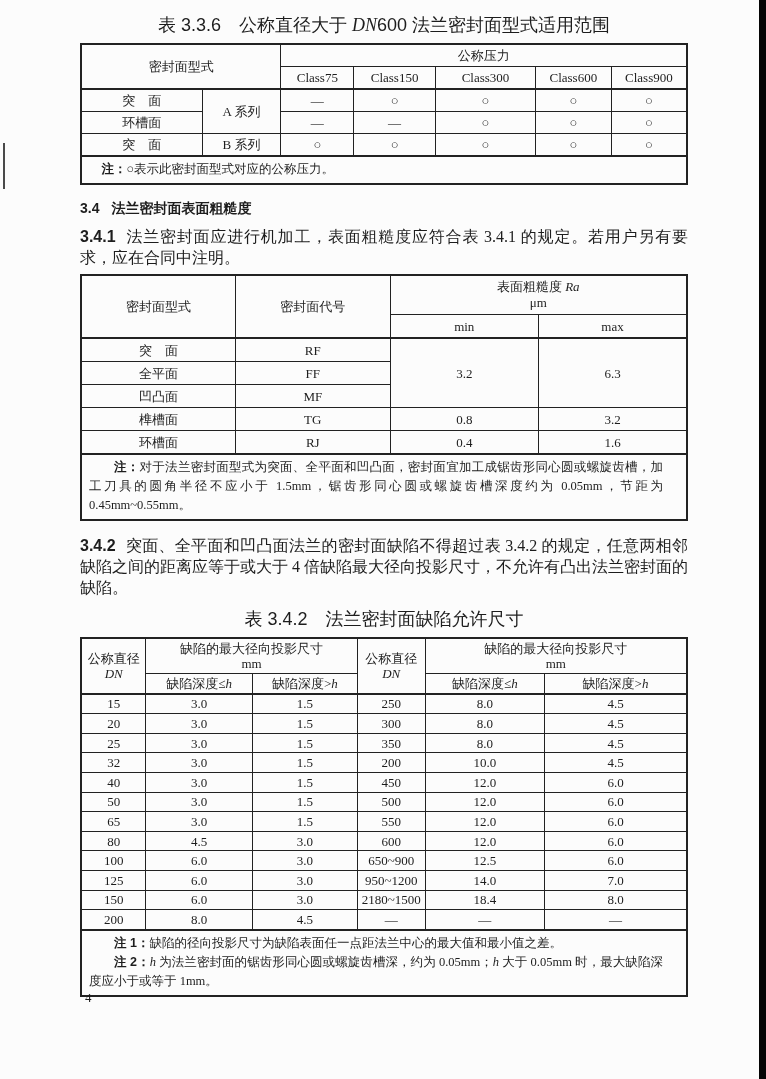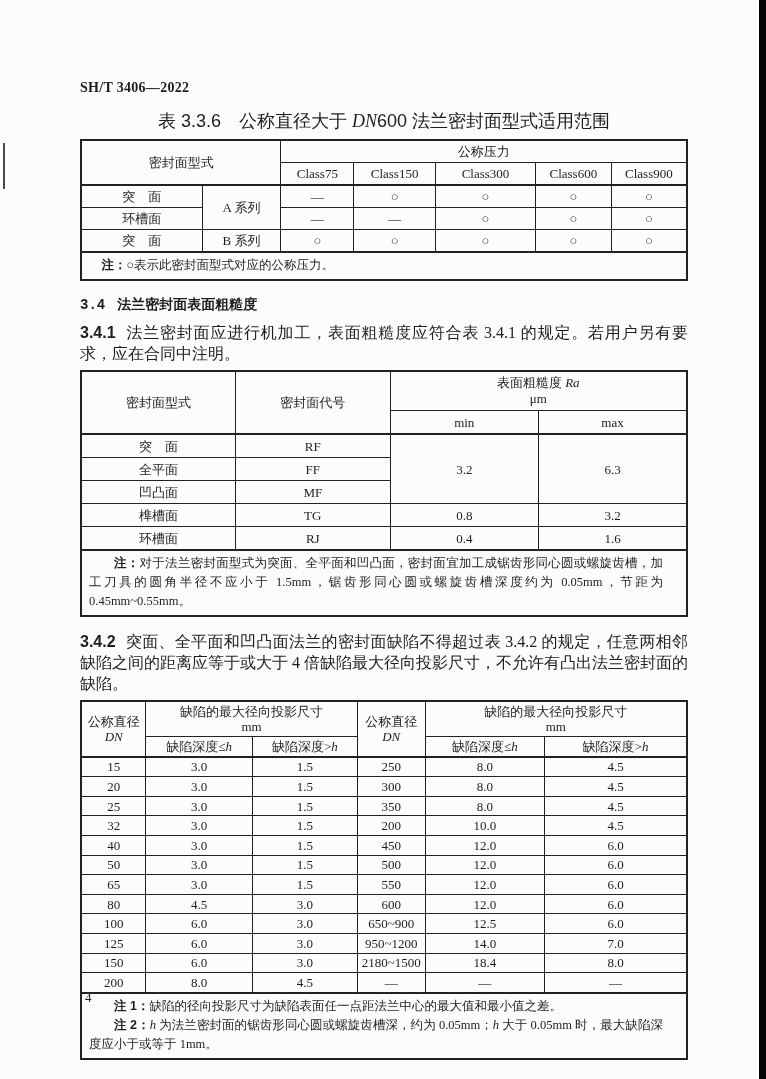--- a/index.html
+++ b/index.html
@@ -7,21 +7,21 @@
        font-family:"Liberation Serif","DejaVu Serif",serif;color:#1d1d1d;}
   .scan-strip{position:absolute;right:0;top:0;width:7px;height:1079px;background:#050505;}
   .scan-mark{position:absolute;left:3px;top:143px;width:2px;height:46px;background:#4a4a4a;}
   .content{position:absolute;left:80px;top:0;width:608px;}
   .doc-number{margin-top:80px;font-size:14px;font-weight:700;letter-spacing:.3px;}
   .caption{text-align:center;font-family:"Liberation Sans","DejaVu Sans",sans-serif;
            font-weight:400;font-size:18px;}
   .cap1{margin-top:13px;}
   .cap2{margin-top:9px;}
   .it{font-style:italic;font-family:"Liberation Serif","DejaVu Serif",serif;}
-  .heading{margin-top:15px;font-family:Liberation Mono, monospace;
+  .heading{margin-top:15px;font-family:Liberation Sans, sans-serif;
            font-weight:700;font-size:14px;}
   .para{margin-top:8px;font-size:16px;line-height:21px;text-align:justify;}
   .para .pnum{font-family:"Liberation Sans","DejaVu Sans",sans-serif;font-weight:700;margin-right:10px;}
   table{border-collapse:collapse;width:608px;margin-top:6px;table-layout:fixed;
         font-size:13px;}
   table,td{border:1px solid #222;}
   table{border-width:2px;}
   td{padding:1px 4px;text-align:center;vertical-align:middle;height:19px;line-height:17px;}
   td.b2{border-bottom-width:2px;}
   td.nt{border-top-width:2px;}
@@ -35,21 +35,20 @@
   .page-number{position:absolute;left:85px;top:990px;font-size:13px;}
 </style>
 </head>
 <body>
 
 <div class="scan-strip"></div>
 <div class="scan-mark"></div>
 
 <div class="content">
 
-  <div class="doc-number">SH/T 3406—2022</div>
 
   <div class="caption cap1"><span>表 3.3.6　公称直径大于 </span><span class="it">DN</span><span>600 法兰密封面型式适用范围</span></div>
 
   <table class="t336">
     <colgroup>
         <col style="width:20%">
         <col style="width:13%">
         <col style="width:12%">
         <col style="width:13.5%">
         <col style="width:16.5%">
@@ -156,20 +155,21 @@
     <tr>
       <td colspan="4" class="note-cell nt">
         <div class="note-p"><span class="note-label">注：</span><span>对于法兰密封面型式为突面、全平面和凹凸面，密封面宜加工成锯齿形同心圆或螺旋齿槽，加工刀具的圆角半径不应小于 1.5mm，锯齿形同心圆或螺旋齿槽深度约为 0.05mm，节距为 0.45mm~0.55mm。</span></div>
       </td>
     </tr>
   </tbody>
     </table>
 
   <div class="para" style="margin-top:14px;"><span class="pnum">3.4.2</span><span>突面、全平面和凹凸面法兰的密封面缺陷不得超过表 3.4.2 的规定，任意两相邻缺陷之间的距离应等于或大于 4 倍缺陷最大径向投影尺寸，不允许有凸出法兰密封面的缺陷。</span></div>
 
+  <div class="caption cap2">表 3.4.2　法兰密封面缺陷允许尺寸</div>
 
   <table class="t342">
     <colgroup>
         <col style="width:10.7%">
         <col style="width:17.6%">
         <col style="width:17.3%">
         <col style="width:11.2%">
         <col style="width:19.7%">
         <col style="width:23.5%">
       </colgroup>

